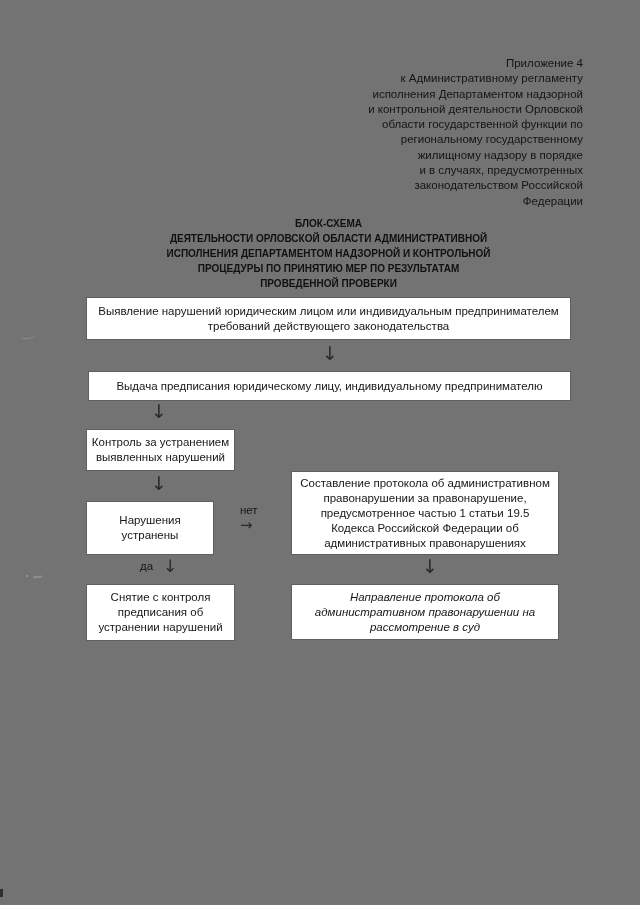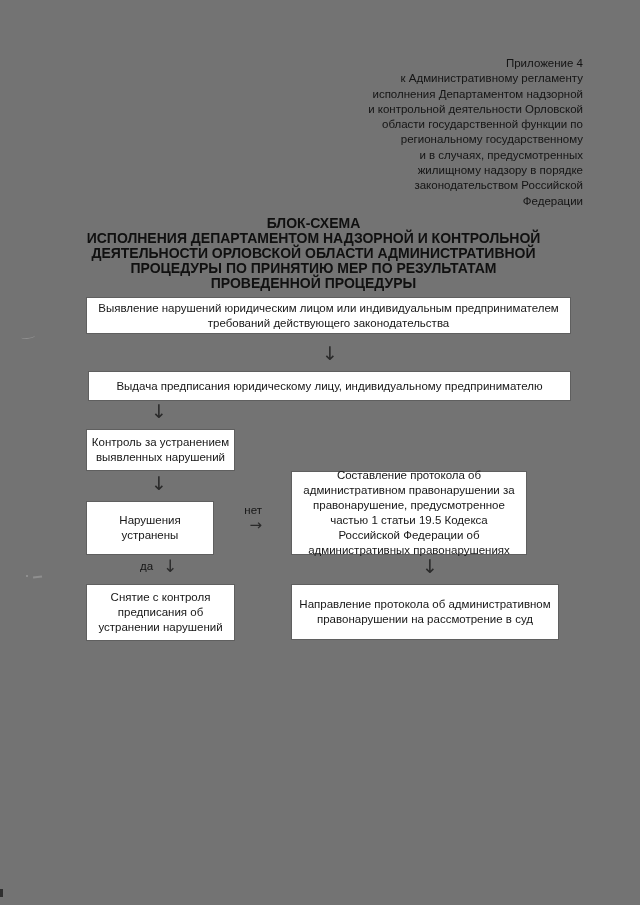--- a/index.html
+++ b/index.html
@@ -17,65 +17,65 @@
     position:absolute;
     top:56px;right:57px;
     text-align:right;
     font-size:11.5px;
     line-height:15.3px;
     color:#141414;
   }
   
   .doc-title{
     position:absolute;
-    top:216px;left:56px;width:515px;
+    top:216px;left:71px;width:515px;
     text-align:center;
     font-weight:bold;
-    font-size:14px;
+    font-size:10px;
     line-height:15px;
     color:#101010;
   }
   
   .fbox{
     position:absolute;
     border:1.5px solid #5f5f5f;
     background:#ffffff;
     display:flex;
     align-items:center;
     justify-content:center;
     text-align:center;
     font-size:11.5px;
     line-height:15px;
     padding:2px 6px;
     box-sizing:border-box;
     color:#161616;
   }
-  .box-detect   {left:86px; top:297px; width:485px; height:37px;}
+  .box-detect   {left:86px; top:297px; width:485px; height:43px;}
   .box-issue    {left:88px; top:371px; width:483px; height:30px;}
   .box-control  {left:86px; top:429px; width:149px; height:42px; padding:0 3px;}
   .box-fixed    {left:86px; top:501px; width:128px; height:54px;}
-  .box-protocol {left:291px;top:471px; width:236px; height:84px;}
+  .box-protocol {left:291px;top:471px; width:268px; height:84px;}
   .box-remove   {left:86px; top:584px; width:149px; height:57px; padding:2px 1px;}
-  .box-court    {left:291px;top:584px; width:268px; height:56px;}
+  .box-court    {left:291px;top:584px; width:268px; height:56px;font-style:italic;}
   
   .arrow{
     position:absolute;
     font-size:19px;
     line-height:19px;
     color:#2a2a2a;
     font-family:"DejaVu Sans",sans-serif;
   }
   .arrow-1{left:322px;top:344px;}
   .arrow-2{left:151px;top:402px;}
   .arrow-3{left:151px;top:474px;}
   .arrow-4{left:422px;top:557px;}
   
   .no-label{
-    position:absolute;left:224px;top:503px;width:38px;
-    text-align:right;font-size:11.5px;line-height:14px;color:#161616;
+    position:absolute;left:240px;top:503px;width:38px;
+    text-align:left;font-size:11.5px;line-height:14px;color:#161616;
   }
   .no-label .arrow-right{font-size:15px;line-height:16px;display:block;font-family:"DejaVu Sans",sans-serif;color:#2a2a2a;}
   .yes-label{
     position:absolute;left:140px;top:560px;
     font-size:11.5px;color:#161616;
     display:flex;align-items:flex-start;gap:10px;
   }
   .yes-label .arrow-down{font-size:17px;line-height:17px;font-family:"DejaVu Sans",sans-serif;color:#2a2a2a;position:relative;top:-2px;}
   
   .artifact{position:absolute;}
@@ -95,32 +95,32 @@
 
 <div class="page">
 
   <div class="appendix">
     <div>Приложение 4</div>
     <div>к Административному регламенту</div>
     <div>исполнения Департаментом надзорной</div>
     <div>и контрольной деятельности Орловской</div>
     <div>области государственной функции по</div>
     <div>региональному государственному</div>
+    <div>жилищному надзору в порядке</div>
     <div>и в случаях, предусмотренных</div>
-    <div>жилищному надзору в порядке</div>
     <div>законодательством Российской</div>
     <div>Федерации</div>
   </div>
 
   <div class="doc-title">
     <div>БЛОК-СХЕМА</div>
+    <div>ДЕЯТЕЛЬНОСТИ ОРЛОВСКОЙ ОБЛАСТИ АДМИНИСТРАТИВНОЙ</div>
     <div>ИСПОЛНЕНИЯ ДЕПАРТАМЕНТОМ НАДЗОРНОЙ И КОНТРОЛЬНОЙ</div>
-    <div>ДЕЯТЕЛЬНОСТИ ОРЛОВСКОЙ ОБЛАСТИ АДМИНИСТРАТИВНОЙ</div>
     <div>ПРОЦЕДУРЫ ПО ПРИНЯТИЮ МЕР ПО РЕЗУЛЬТАТАМ</div>
-    <div>ПРОВЕДЕННОЙ ПРОЦЕДУРЫ</div>
+    <div>ПРОВЕДЕННОЙ ПРОВЕРКИ</div>
   </div>
 
   <div class="fbox box-detect">Выявление нарушений юридическим лицом или индивидуальным предпринимателем требований действующего законодательства</div>
 
   <div class="arrow arrow-1">↓</div>
 
   <div class="fbox box-issue">Выдача предписания юридическому лицу, индивидуальному предпринимателю</div>
 
   <div class="arrow arrow-2">↓</div>
 

